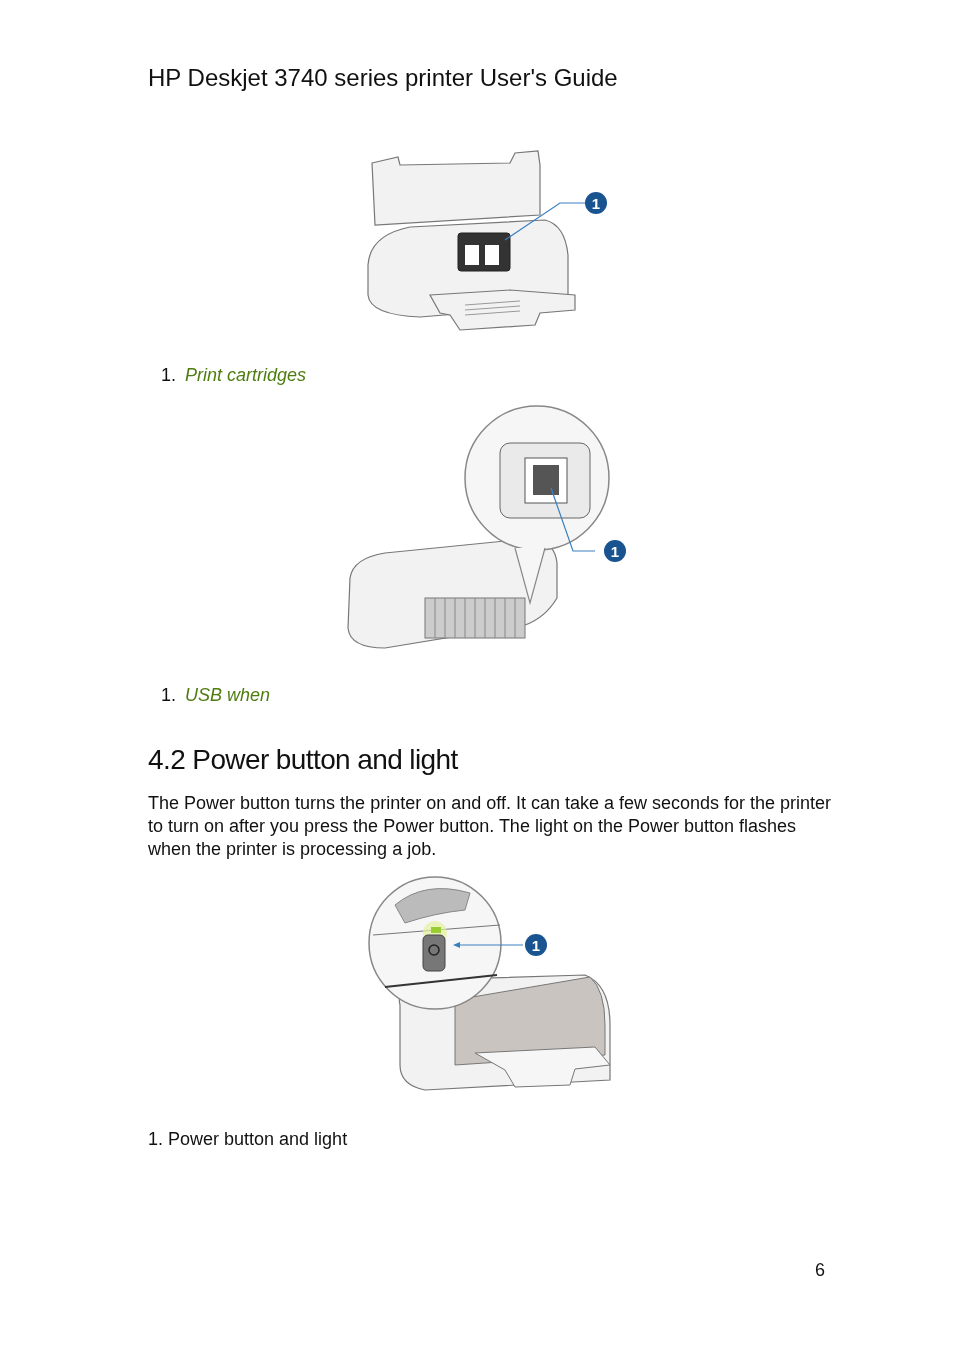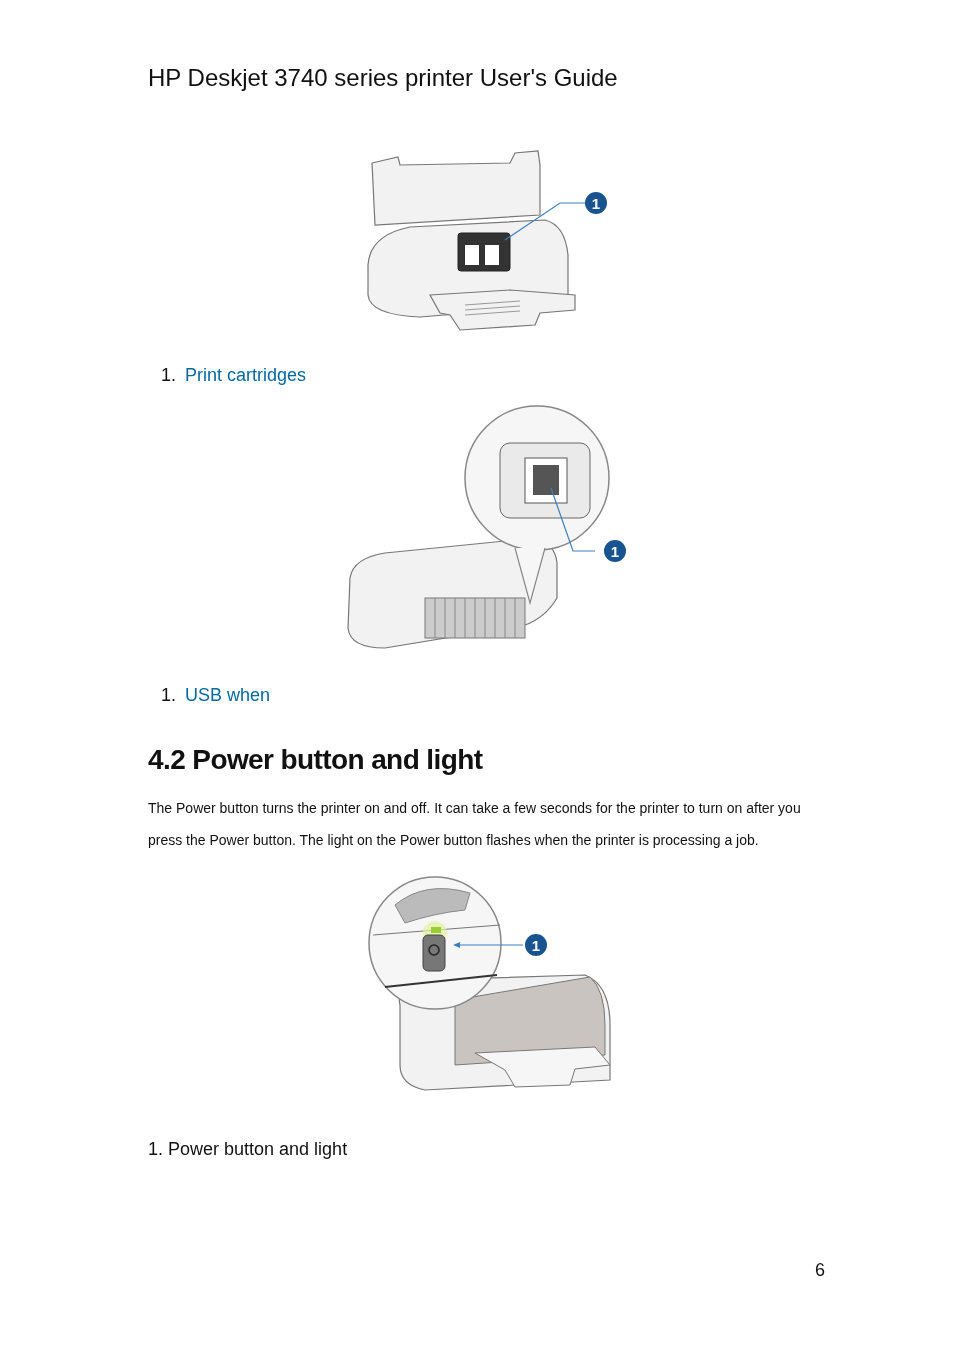--- a/index.html
+++ b/index.html
@@ -3,23 +3,23 @@
 <meta charset="utf-8">
 <style>
   html, body { margin:0; padding:0; background:#fff; }
   body { width:976px; height:1350px; position:relative; overflow:hidden;
          font-family:"Liberation Sans", sans-serif; color:#111; }
   .abs { position:absolute; }
   .header { left:148px; top:64px; font-size:24px; }
   .fig { position:absolute; }
   .list-item { font-size:18px; }
   .list-item .num { display:inline-block; width:37px; padding-left:13px; box-sizing:border-box; }
-  .link { color:#0369a1; }
-  .h2 { left:148px; top:744px; font-size:28px; font-weight:bold; letter-spacing:-0.6px; }
-  .para { left:148px; top:792px; width:690px; font-size:14px; line-height:32px; }
+  .link { color:#4d7c0f;font-style:italic; }
+  .h2 { left:148px; top:744px; font-size:28px; font-weight:normal; letter-spacing:-0.6px; }
+  .para { left:148px; top:792px; width:690px; font-size:18px; line-height:23px; }
   .pageno { left:815px; top:1260px; font-size:18px; }
 </style>
 </head>
 <body>
 
 <div class="abs header">HP Deskjet 3740 series printer User's Guide</div>
 
 <div class="fig" style="left:360px;top:145px;width:260px;height:195px;">
   <svg width="260" height="195" viewBox="0 0 260 195">
     <g fill="#f2f2f2" stroke="#777" stroke-width="1.2">
@@ -93,15 +93,15 @@
     <rect x="66" y="52" width="10" height="6" fill="#9acd32"></rect>
     <rect x="58" y="60" width="22" height="36" rx="5" fill="#777" stroke="#444"></rect>
     <circle cx="69" cy="75" r="5" fill="none" stroke="#222" stroke-width="1.5"></circle>
     <polyline points="90,70 158,70" fill="none" stroke="#3a7fc0" stroke-width="1.2"></polyline>
     <polygon points="88,70 95,67 95,73" fill="#3a7fc0"></polygon>
     <circle cx="171" cy="70" r="11" fill="#1a5490"></circle>
     <text x="171" y="76" font-size="15" font-weight="bold" fill="#fff" text-anchor="middle" font-family="Liberation Sans, sans-serif">1</text>
   </svg>
 </div>
 
-<div class="abs list-item" style="left:148px;top:1129px;margin-top:10px;">1. Power button and light</div>
+<div class="abs list-item" style="left:148px;top:1129px;">1. Power button and light</div>
 
 <div class="abs pageno">6</div>
 
 </body></html>

